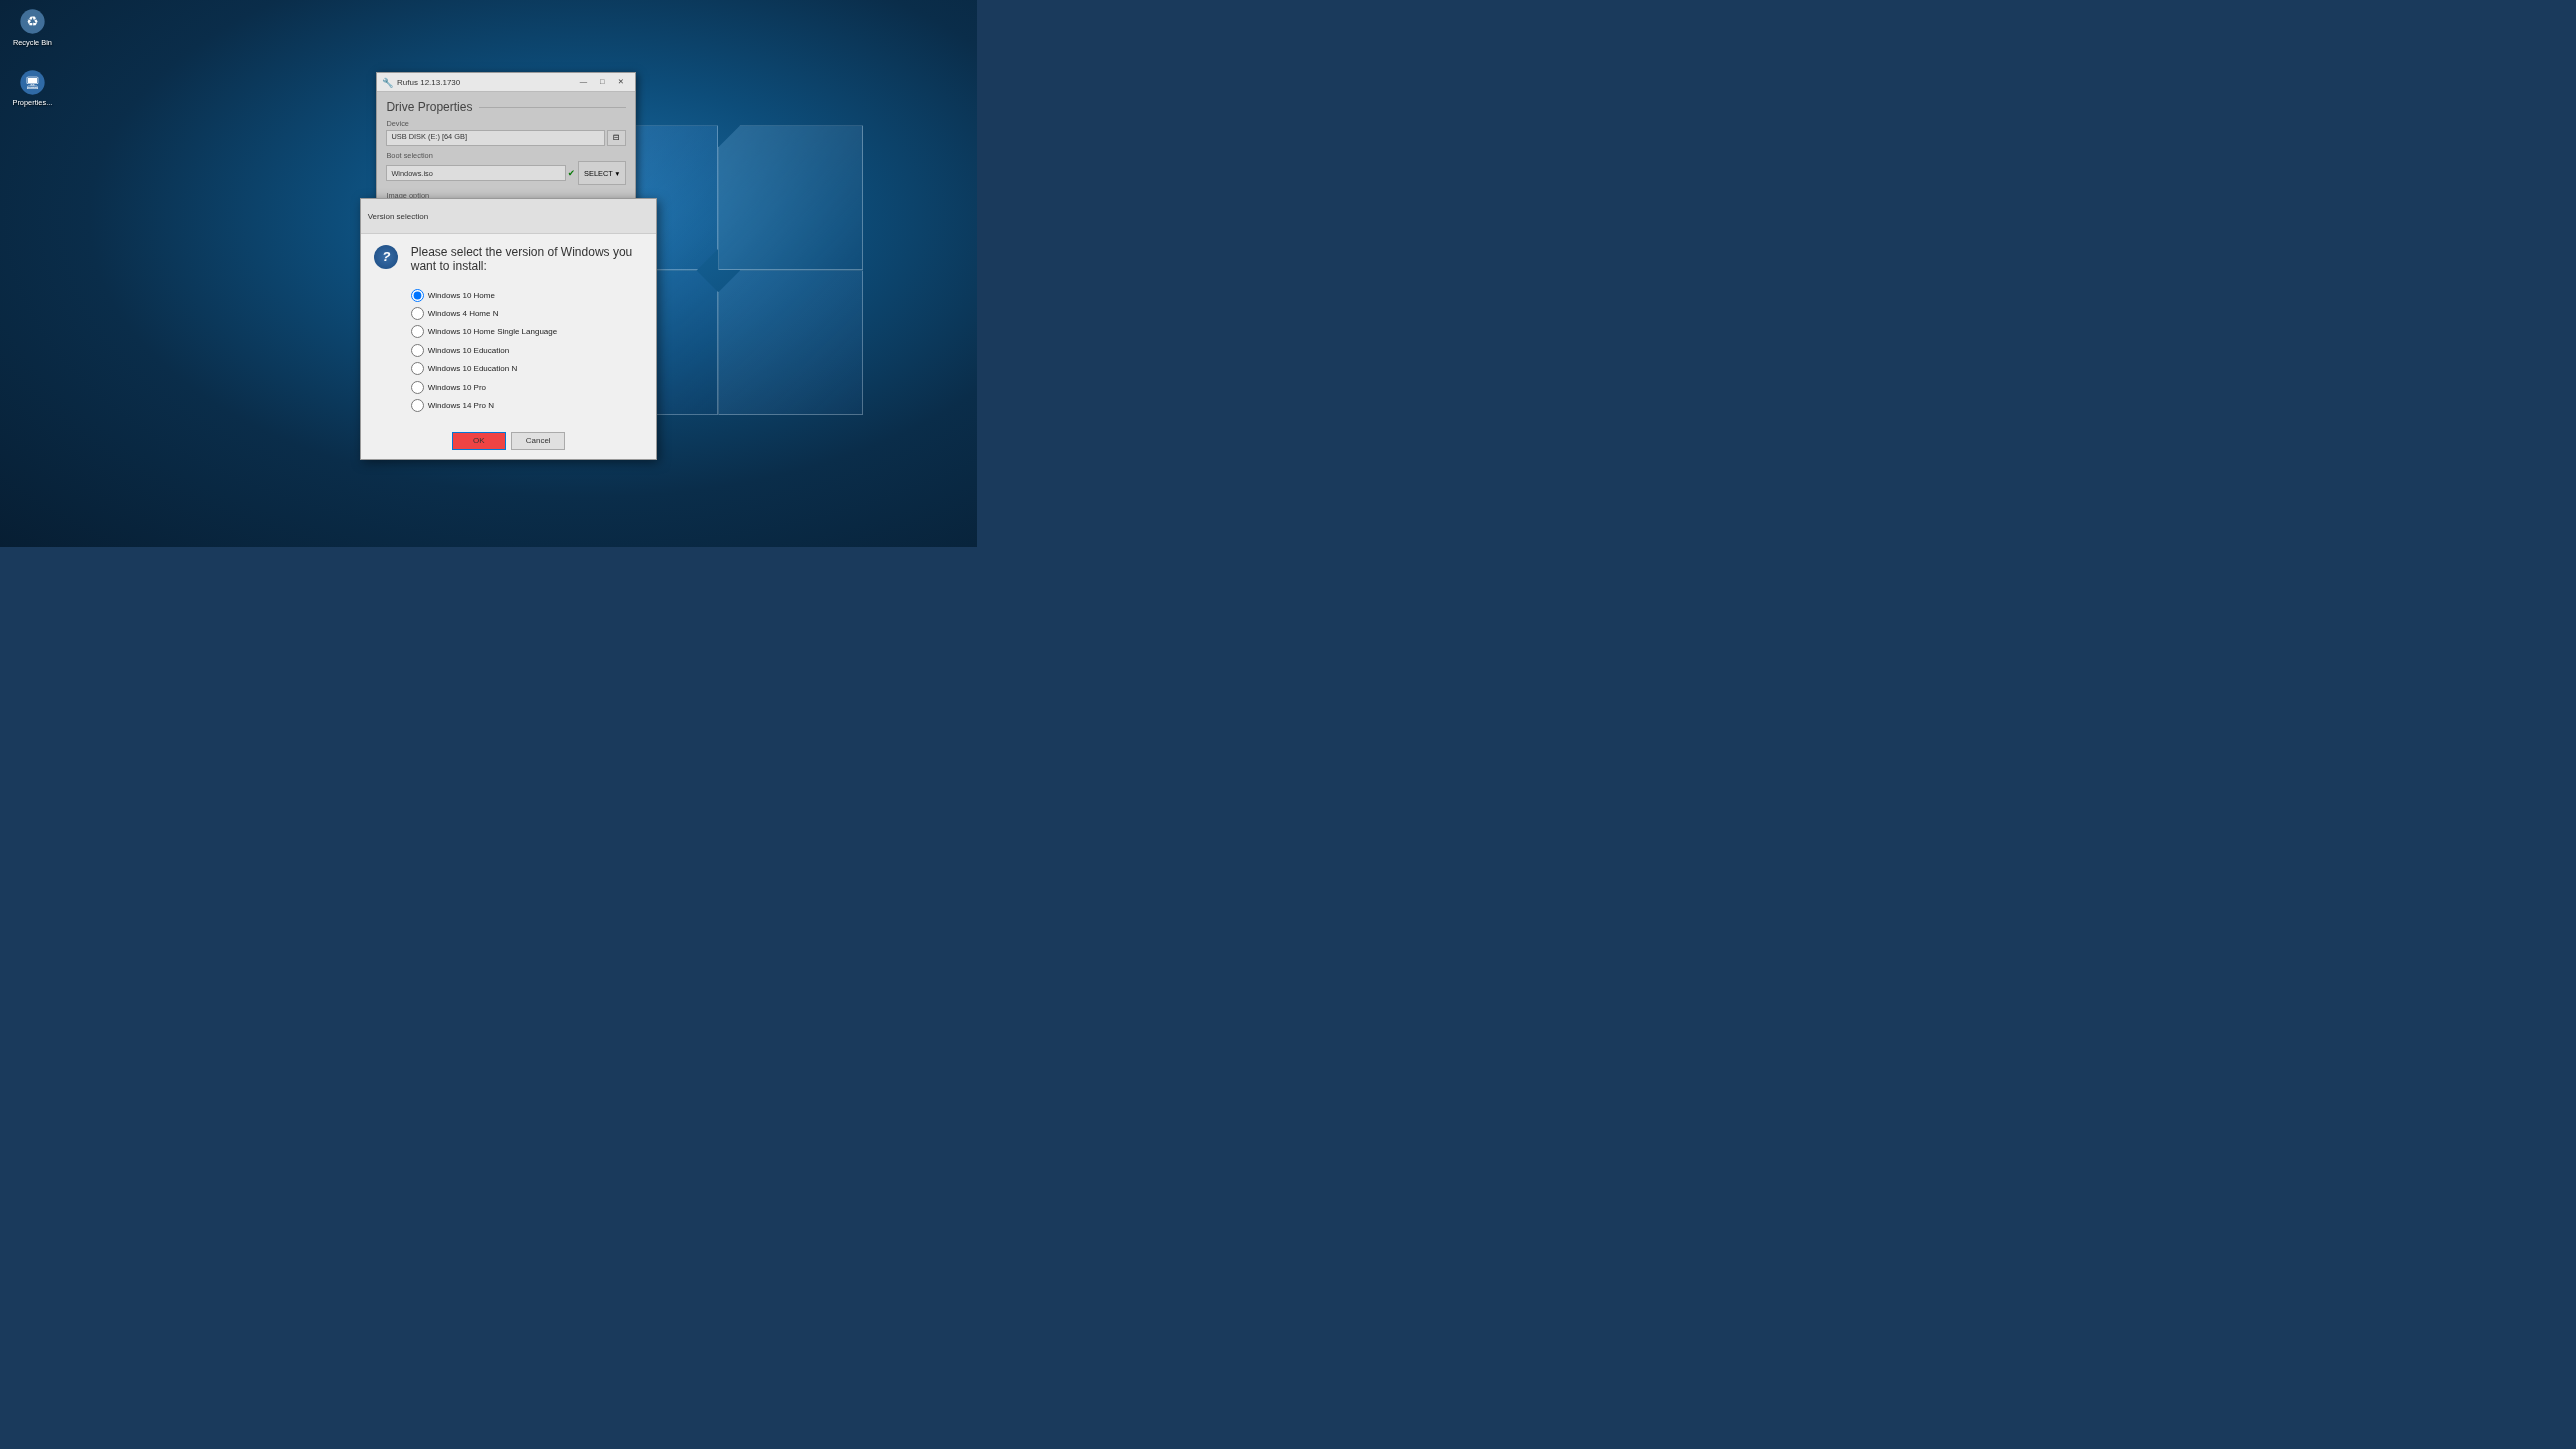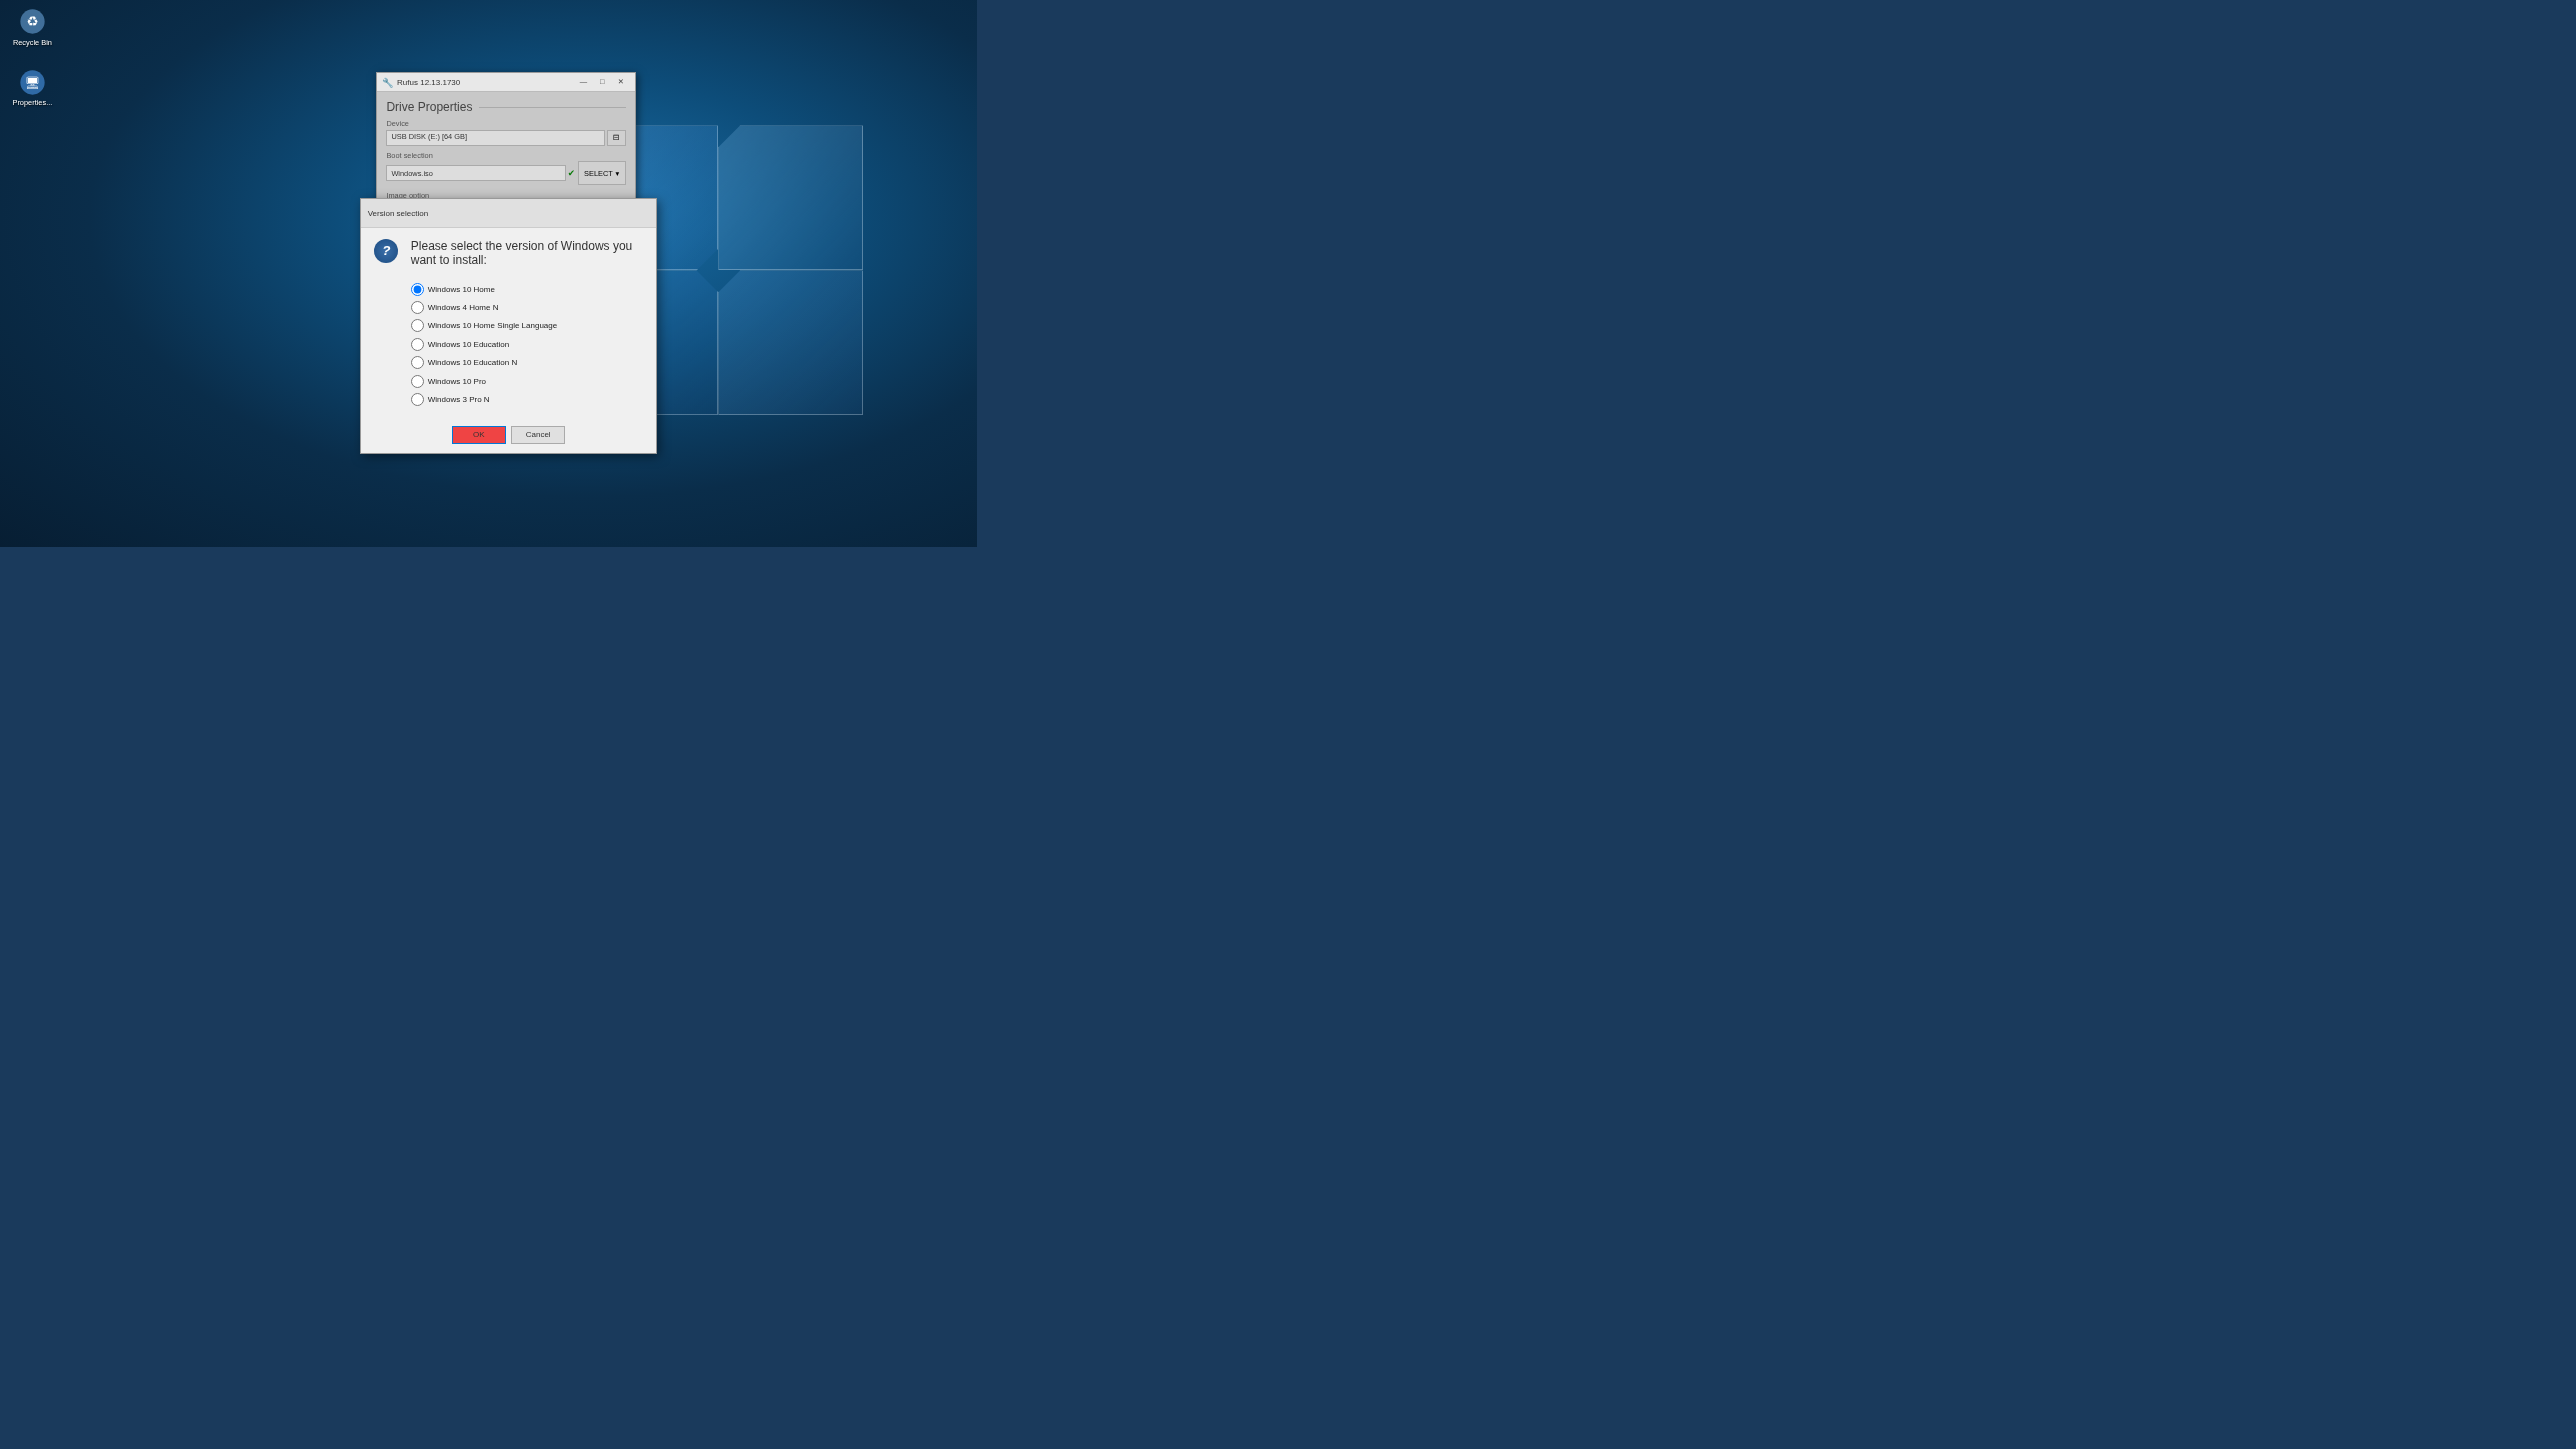--- a/index.html
+++ b/index.html
@@ -301,21 +301,21 @@
       left: 360px;
       width: 297px;
       background: #f0f0f0;
       border: 0.7px solid #999;
       box-shadow: 2.7px 2.7px 10.7px rgba(0,0,0,0.5);
       font-size: 8px;
     }
 
     .dialog-titlebar {
       background: #e0e0e0;
-      height: 29px;
+      height: 35px;
       display: flex;
       align-items: center;
       padding: 0 6.7px;
       border-bottom: 0.7px solid #ccc;
       font-size: 8px;
       color: #333;
     }
 
     .dialog-content {
       padding: 10.7px 13.4px 9.4px 13.4px;
@@ -533,21 +533,21 @@
           <span class="radio-label">Windows 10 Education N</span>
         </label>
 
         <label class="radio-option">
           <input type="radio" name="win-version" style="">
           <span class="radio-label">Windows 10 Pro</span>
         </label>
 
         <label class="radio-option">
           <input type="radio" name="win-version" style="">
-          <span class="radio-label">Windows 3 Pro N</span>
+          <span class="radio-label">Windows 14 Pro N</span>
         </label>
       </div>
     </div>
 
     <div class="dialog-buttons">
       <button class="dialog-btn ok-btn">OK</button>
       <button class="dialog-btn">Cancel</button>
     </div>
   </div>
 

